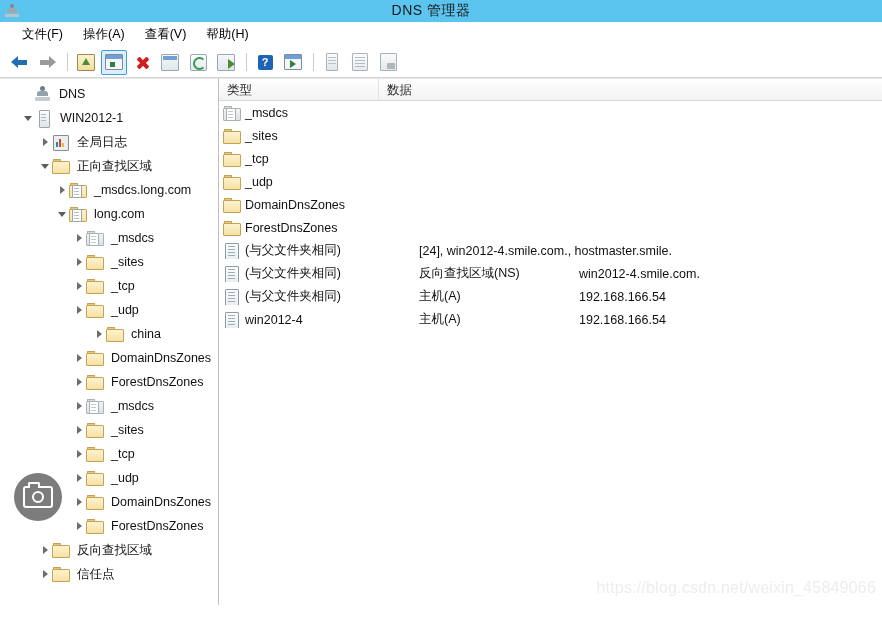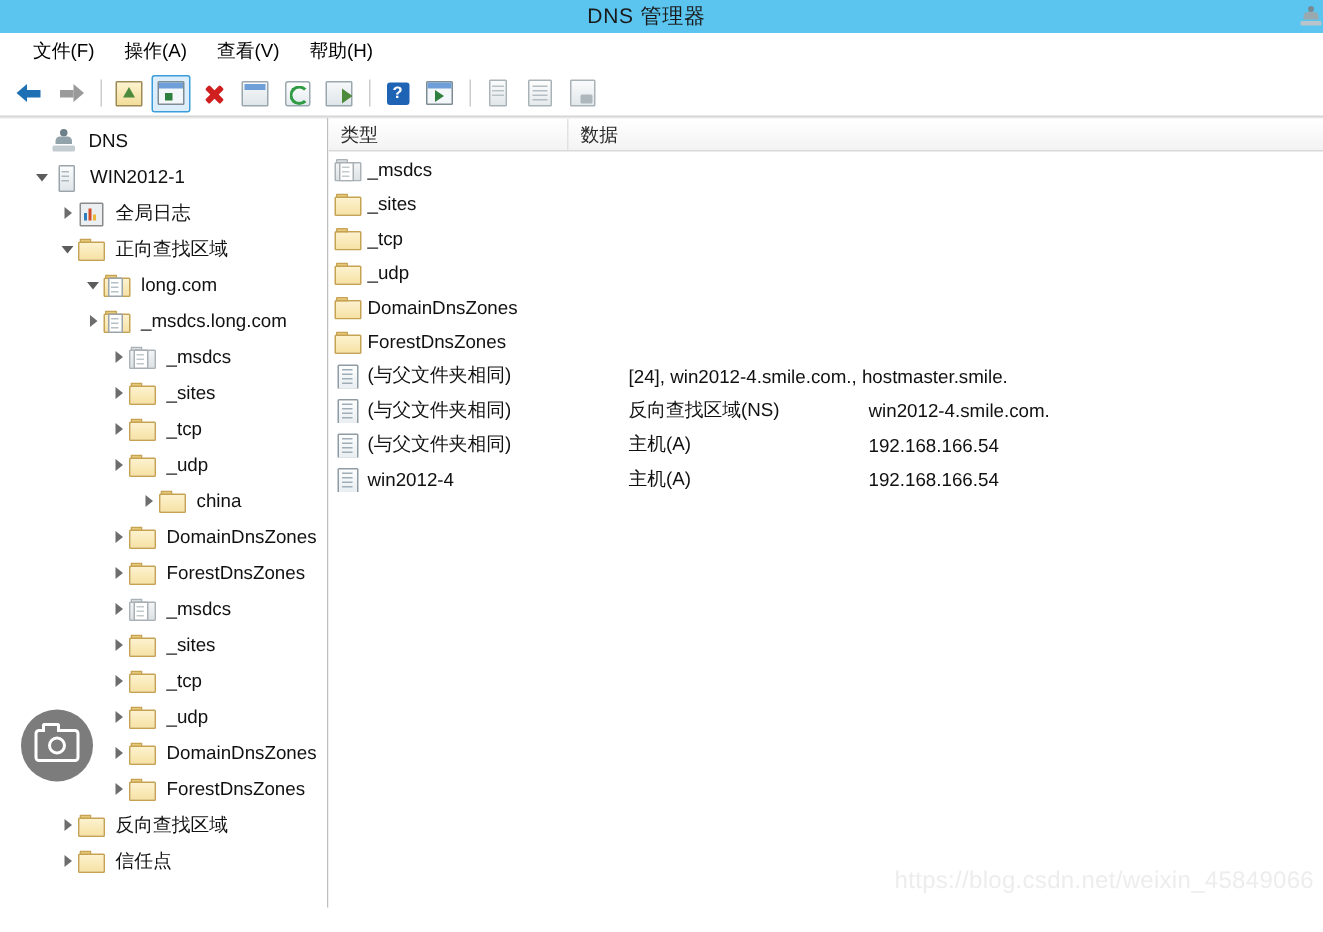--- a/index.html
+++ b/index.html
@@ -17,21 +17,20 @@
     position: relative;
   }
 
   
   .titlebar {
     height: 22px;
     background: #5bc5ef;
     display: flex;
     align-items: center;
     position: relative;
-    justify-content: flex-end;
   }
   .titlebar .app-icon {
     width: 16px;
     height: 16px;
     margin-left: 4px;
     position: relative;
   }
   .titlebar .app-icon .ai-head {
     position: absolute;
     left: 6px; top: 1px;
@@ -602,39 +601,39 @@
             <div class="tri-o"></div>
           </div>
           <div class="ticon ic-folder">
             <div class="tab"></div>
             <div class="bd"></div>
           </div>
           <span class="tlabel">正向查找区域</span>
         </div>
         <div class="tnode" style="padding-left: 55px;">
           <div class="twist">
+            <div class="tri-c"></div>
+          </div>
+          <div class="ticon ic-zone">
+            <div class="tab"></div>
+            <div class="bd"></div>
+            <div class="pg"></div>
+          </div>
+          <span class="tlabel">_msdcs.long.com</span>
+        </div>
+        <div class="tnode" style="padding-left: 55px;">
+          <div class="twist">
             <div class="tri-o"></div>
           </div>
           <div class="ticon ic-zone">
             <div class="tab"></div>
             <div class="bd"></div>
             <div class="pg"></div>
           </div>
           <span class="tlabel">long.com</span>
-        </div>
-        <div class="tnode" style="padding-left: 55px;">
-          <div class="twist">
-            <div class="tri-c"></div>
-          </div>
-          <div class="ticon ic-zone">
-            <div class="tab"></div>
-            <div class="bd"></div>
-            <div class="pg"></div>
-          </div>
-          <span class="tlabel">_msdcs.long.com</span>
         </div>
         <div class="tnode" style="padding-left: 72px;">
           <div class="twist">
             <div class="tri-c"></div>
           </div>
           <div class="ticon ic-greyzone">
             <div class="tab"></div>
             <div class="bd"></div>
             <div class="pg"></div>
           </div>

